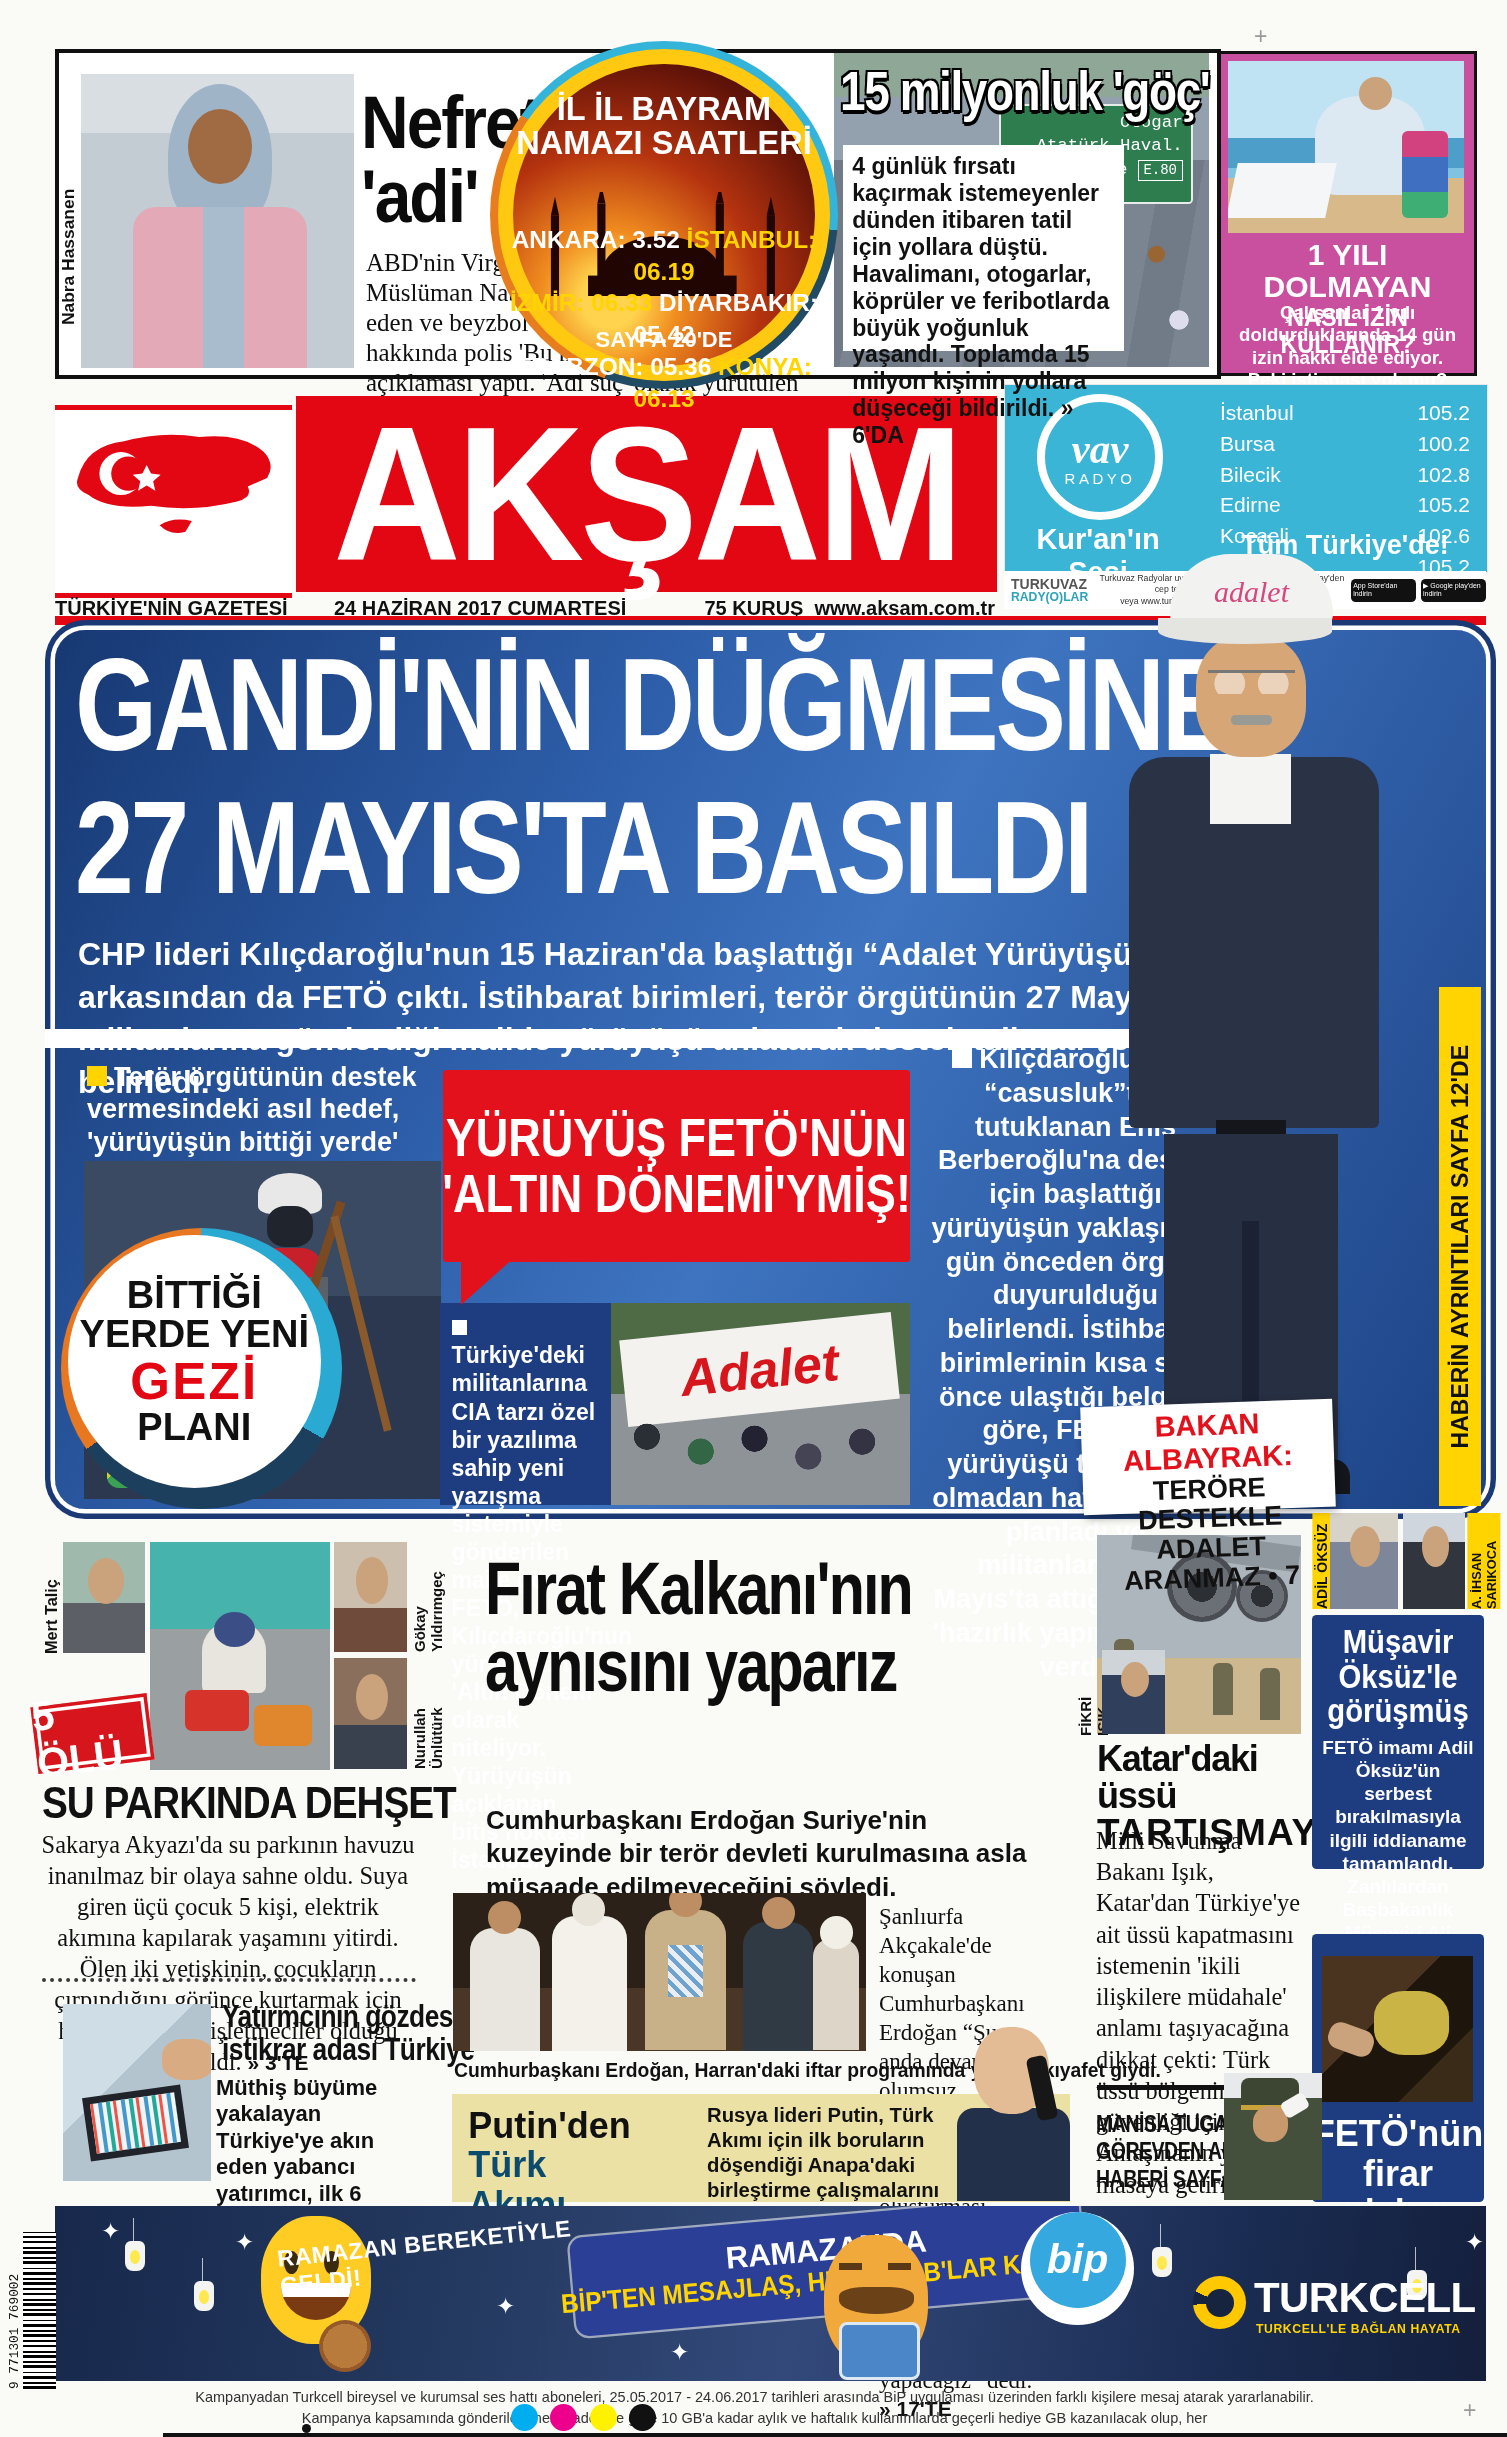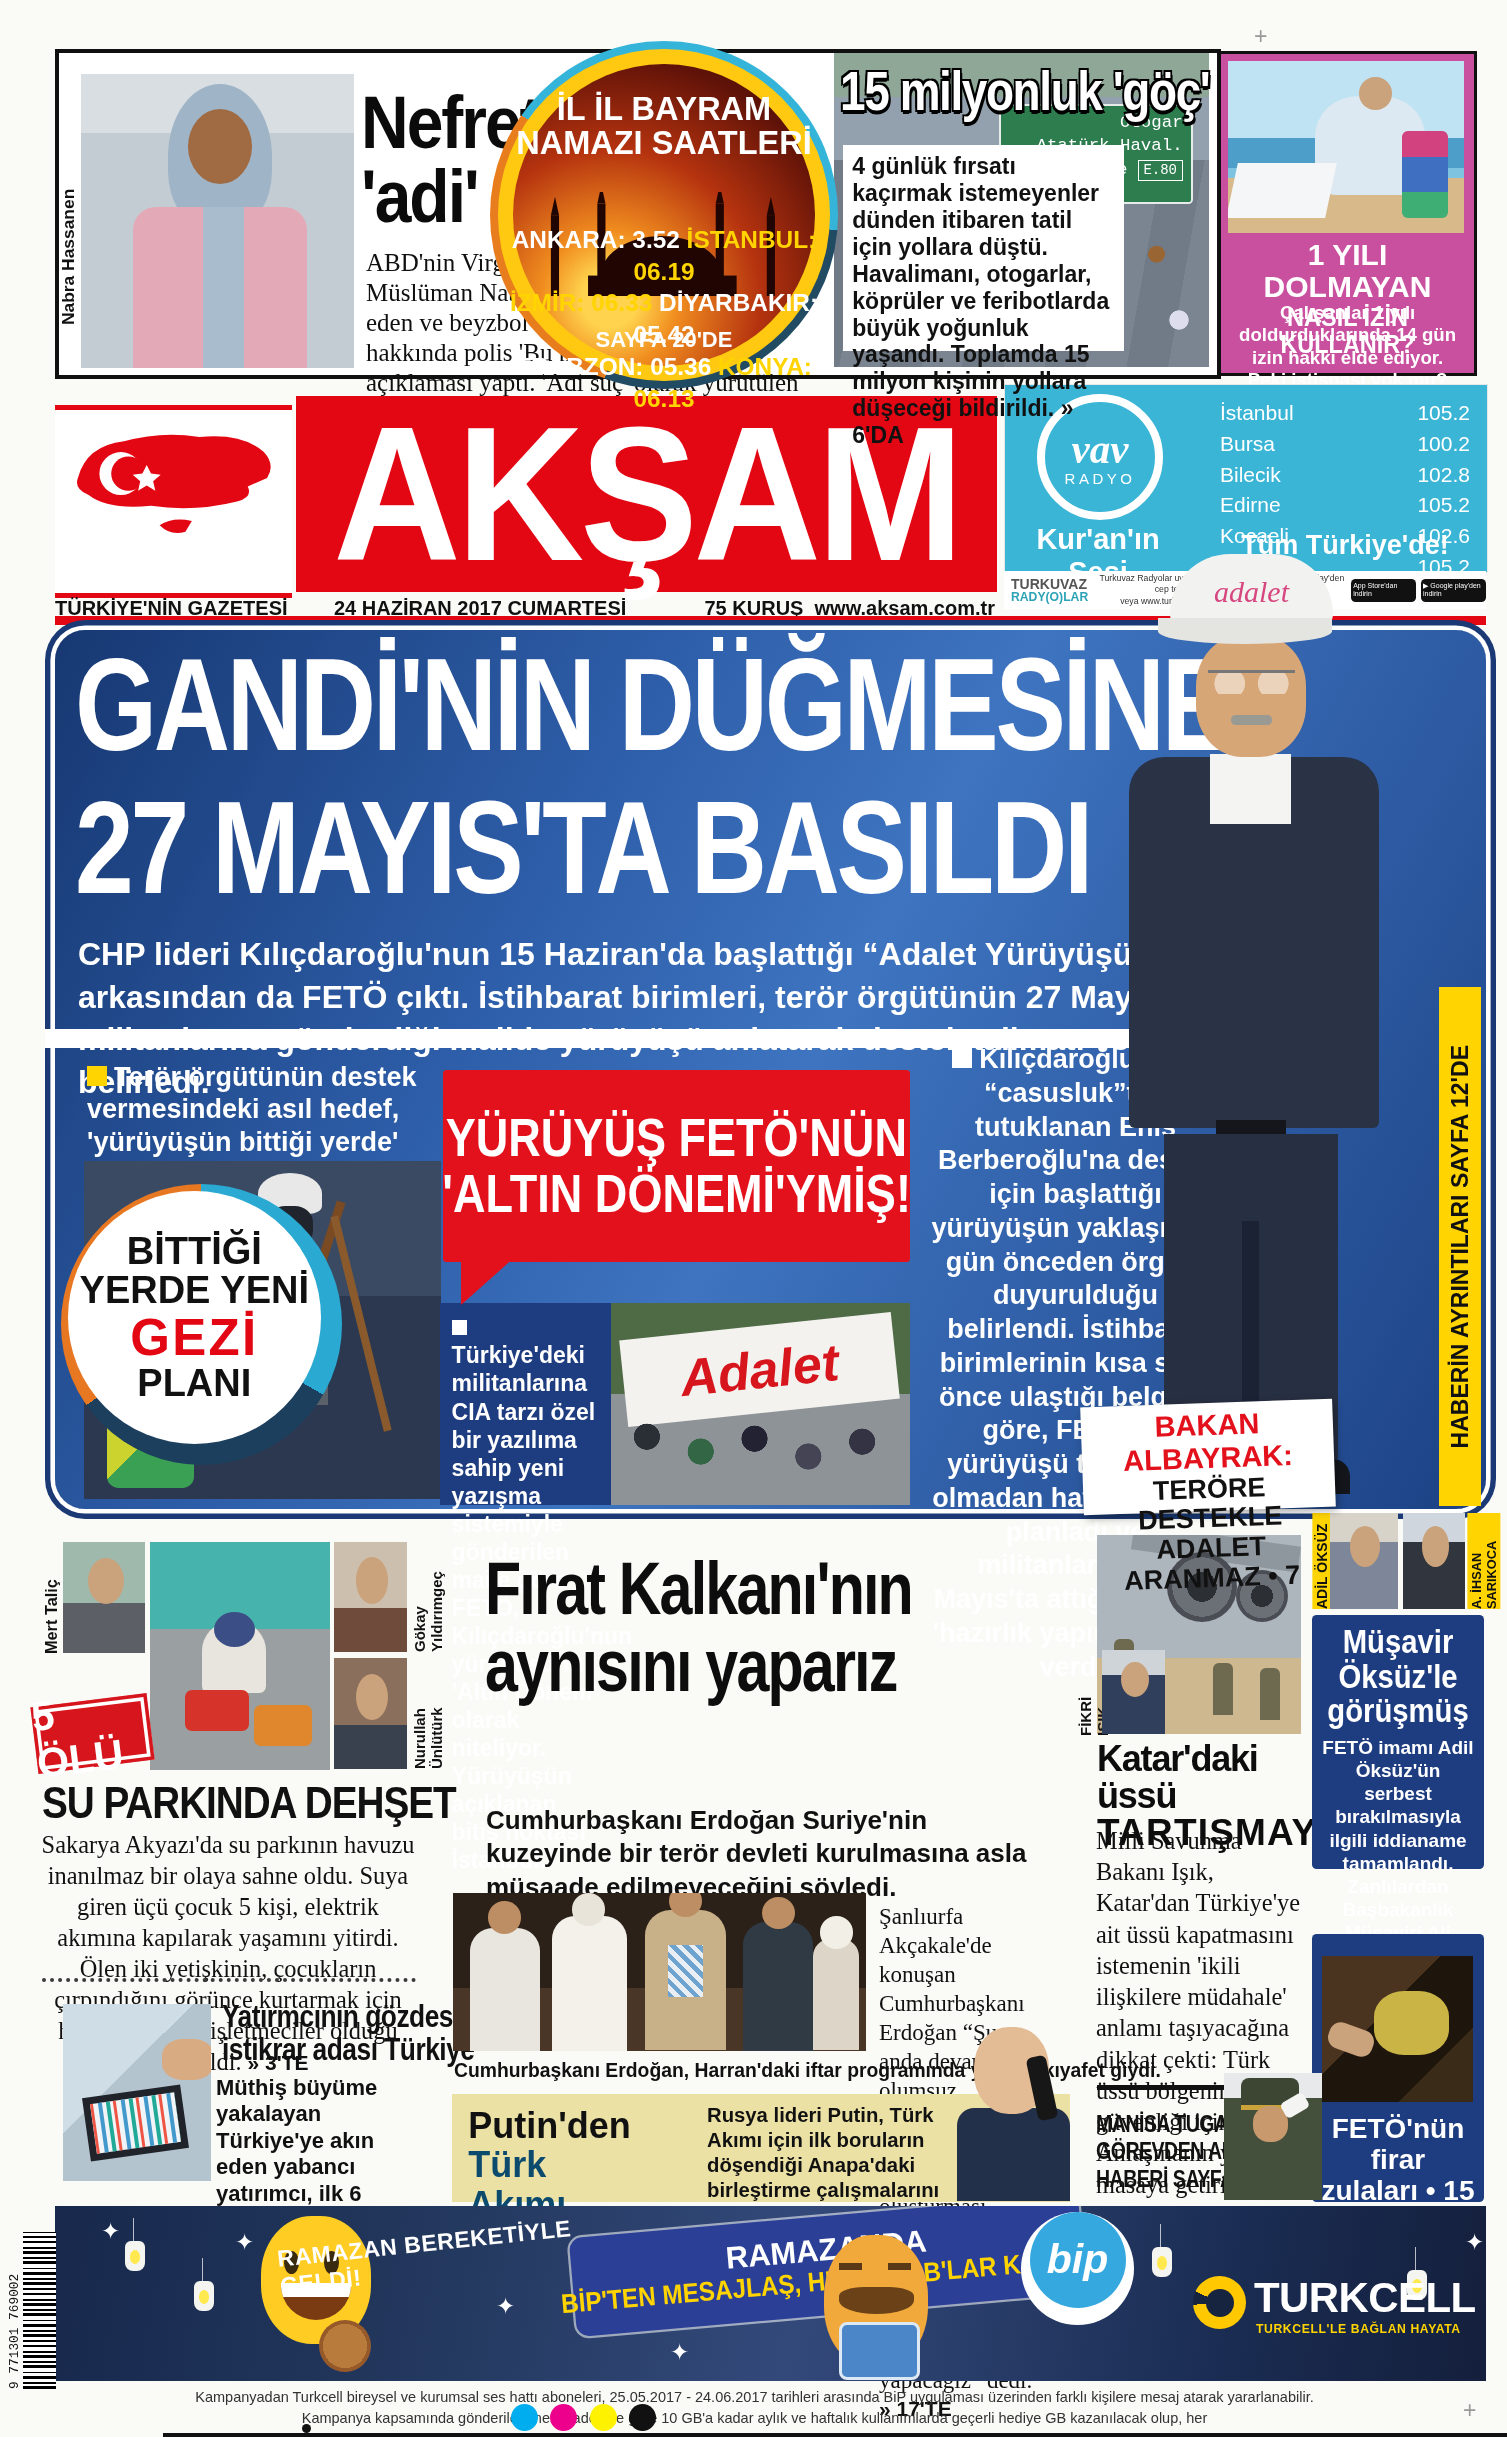--- a/index.html
+++ b/index.html
@@ -108,21 +108,21 @@
   #gezi-photo{left:29px;top:531px;width:357px;height:338px;background:linear-gradient(180deg,#3a4a63 0 40%,#2c3850 40% 100%);}
   #gezi-photo .helm{position:absolute;left:174px;top:11.6px;width:64px;height:41px;background:#e8e8e8;border-radius:50% 50% 20% 20%;}
   #gezi-photo .mask{position:absolute;left:183px;top:45px;width:46px;height:41px;background:#20242c;border-radius:40%;}
   #gezi-photo .scarf{position:absolute;left:168px;top:87px;width:70px;height:64px;background:#c8202a;border-radius:30%;}
   #gezi-photo .body{position:absolute;left:163px;top:116px;width:81px;height:128px;background:#5b6168;}
   #gezi-photo .helm2{position:absolute;left:35px;top:157px;width:58px;height:37px;background:#2e6fae;border-radius:50% 50% 20% 20%;}
   #gezi-photo .mask2{position:absolute;left:41px;top:189px;width:45px;height:37px;background:#1c2026;border-radius:40%;}
   #gezi-photo .vest{position:absolute;left:23px;top:223px;width:87px;height:104px;background:linear-gradient(135deg,#cdd32e 0 50%,#3aa053 50% 100%);border-radius:11.6px;}
   #gezi-photo .stick{position:absolute;left:215px;top:35px;width:9.3px;height:244px;background:#7a4a22;transform:rotate(18deg);}
   #gezi-photo .stick2{position:absolute;left:273px;top:52px;width:8.1px;height:221px;background:#8a5a2c;transform:rotate(-14deg);}
-  #gezi-badge{left:5.8px;top:554px;width:267px;height:267px;border-radius:50%;
+  #gezi-badge{left:5.8px;top:598px;width:267px;height:267px;border-radius:50%;
      background:conic-gradient(#2aa9d2 0 120deg,#1c3f5e 120deg 235deg,#e87722 235deg 360deg);padding:7px;z-index:4;}
   #gezi-badge .in{width:253px;height:253px;border-radius:50%;background:#fff;text-align:center;font-weight:700;}
   #gezi-badge .l{display:block;font-size:38px;line-height:1.04;color:#111;}
   #gezi-badge .l.red{color:#e30613;font-size:51px;letter-spacing:2.3px;}
   #bubble{left:388px;top:440px;width:467px;height:192px;background:#e3111c;border-radius:3.5px;z-index:3;
      display:flex;flex-direction:column;align-items:center;justify-content:center;}
   #bubble .t{color:#fff;font-weight:700;font-size:53px;line-height:1.05;}
   #bubble-tail{left:406px;top:626px;width:0;height:0;border-left:55px solid #e3111c;border-bottom:49px solid transparent;z-index:3;}
   #navy-panel{left:385px;top:673px;width:470px;height:202px;background:#1e3d80;}
   #mid-note{position:absolute;left:11.6px;top:10.4px;width:154px;color:#fff;font-weight:700;font-size:23px;line-height:1.22;}
@@ -233,21 +233,21 @@
   #adil-photo{left:1330px;top:1513px;width:68px;height:96px;background:linear-gradient(180deg,#d8d3c9 0 30%,#7e8699 30% 100%);}
   #sari-photo{left:1403px;top:1513px;width:62px;height:96px;background:linear-gradient(180deg,#cfd6de 0 30%,#31353d 30% 100%);}
   #sari-label{left:1467px;top:1513px;height:96px;background:#ffd400;font-size:12.8px;font-weight:700;padding:0 1.7px;}
   #adv-box{left:1312px;top:1615px;width:172px;height:254px;background:#1e3d80;border-radius:4.6px;text-align:center;color:#fff;}
   #adv-box .hl{font-weight:700;font-size:32.5px;line-height:1.05;display:block;}
   #adv-box .bd{display:block;margin:8.1px auto 0;width:152px;font-weight:700;font-size:19px;line-height:1.22;}
   #feto-box{left:1312px;top:1934px;width:172px;height:268px;background:#1e3d80;border-radius:4.6px;}
   #feto-photo{position:absolute;left:10.4px;top:22px;width:151px;height:146px;background:linear-gradient(135deg,#4a3420 0 40%,#1e150c 40% 75%,#3a2a18 75% 100%);}
   #feto-photo .cloth{position:absolute;left:52px;top:35px;width:75px;height:64px;background:#c9b445;border-radius:40%;}
   #feto-photo .arm{position:absolute;left:5.8px;top:70px;width:46px;height:27px;background:#caa27b;border-radius:11.6px;transform:rotate(20deg);}
-  #feto-h{position:absolute;left:0;top:180px;width:100%;text-align:center;color:#fff;font-weight:700;font-size:28px;line-height:1.1;}
+  #feto-h{position:absolute;left:0;top:180px;width:100%;text-align:center;color:#fff;font-weight:700;font-size:36px;line-height:1.1;}
   
   #ad-box{left:55px;top:2206px;width:1431px;height:175px;
      background:linear-gradient(100deg,#17284c 0%,#24395f 28%,#33497a 52%,#1a2c52 82%,#141f3c 100%);}
   .lantern{position:absolute;width:20px;height:30px;background:#f4f4f0;border-radius:5.8px 5.8px 8.1px 8.1px;}
   .lantern:before{content:"";position:absolute;left:7.5px;top:-23px;width:1.7px;height:23px;background:rgba(255,255,255,.7);}
   .lantern .glow{position:absolute;left:4.6px;top:9.3px;width:10.4px;height:14px;background:#ffe94e;border-radius:50%;}
   .star{position:absolute;color:#fff;font-size:23px;}
   #ad-emoji1{position:absolute;left:194px;top:10.4px;width:133px;height:157px;}
   #ad-emoji1 .headc{position:absolute;left:11.6px;top:0;width:110px;height:128px;background:#ffcc24;border-radius:46%;}
   #ad-emoji1 .eye{position:absolute;width:15px;height:23px;background:#3a2a10;border-radius:50%;top:35px;}

